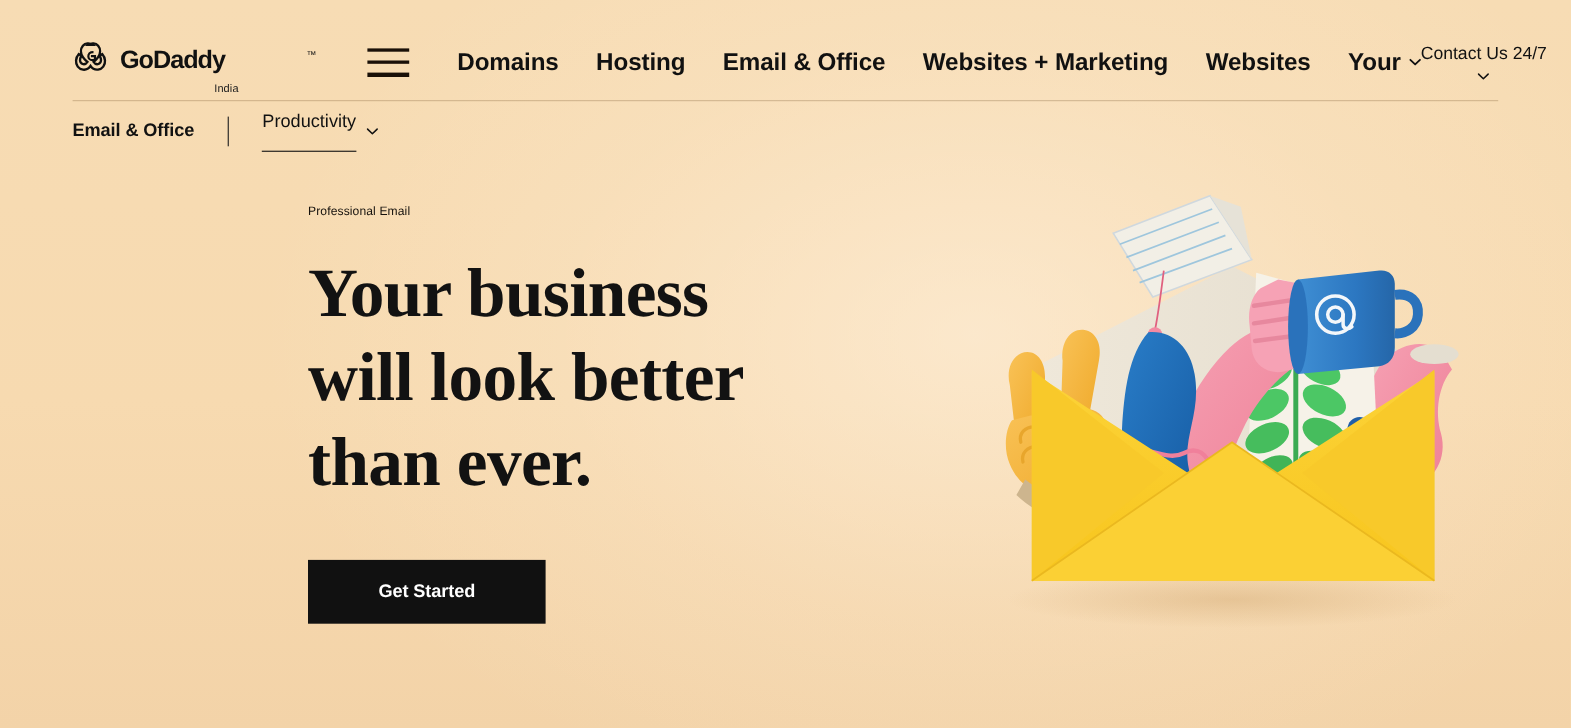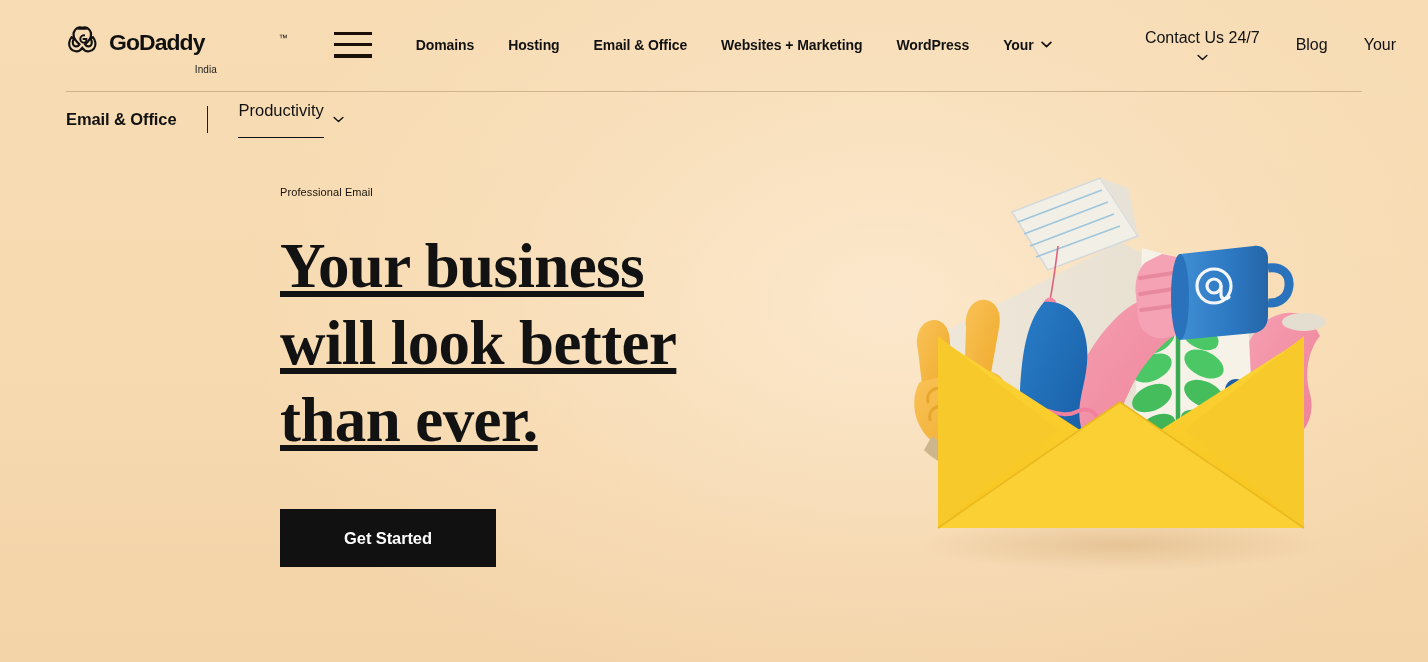--- a/index.html
+++ b/index.html
@@ -13,21 +13,21 @@
     position:relative;
     width:1428px; height:662px;
     background:
       radial-gradient(ellipse 900px 620px at 62% 46%, rgba(255,243,226,0.55) 0%, rgba(255,240,220,0.18) 42%, rgba(247,220,180,0) 72%),
       linear-gradient(180deg,#f7dcb4 0%, #f7dab0 55%, #f3d3a8 100%);
     overflow:hidden;
   }
 
   
   .header {
-    position:absolute; top:4px; left:0; width:1428px; height:91px;
+    position:absolute; top:16px; left:0; width:1428px; height:91px;
     display:flex; align-items:center;
   }
   .header-left { display:flex; align-items:center; padding-left:66px; }
 
   .logo-wrap { position:relative; display:flex; flex-direction:column; align-items:center; }
   .logo-row { display:flex; align-items:center; gap:7px; }
   .logo-mark { width:36px; height:36px; display:block; }
   .logo-word { height:26px; display:block; }
   .logo-tm { font-size:9px; color:#111; margin-left:-4px; margin-top:-10px; }
   .logo-region {
@@ -37,21 +37,21 @@
 
   .hamburger {
     width:38px; height:26px; margin-left:46px; margin-top:-10px;
     display:flex; flex-direction:column; justify-content:space-between;
     cursor:pointer;
   }
   .hamburger span { display:block; height:3.2px; width:100%; background:#1a1008; border-radius:0; }
 
   .mainnav { display:flex; align-items:center; gap:34px; margin-left:44px; margin-top:-10px; }
   .mainnav a {
-    font-size:14px; font-weight:bold; color:#111; text-decoration:none;
+    font-size:22px; font-weight:bold; color:#111; text-decoration:none;
     letter-spacing:-0.1px; white-space:nowrap; display:flex; align-items:center; gap:7px;
   }
 
   .header-right {
     margin-left:auto; display:flex; align-items:center; gap:36px;
     padding-right:32px; margin-top:-10px;
   }
   .header-right a {
     font-size:16px; font-weight:400; color:#111; text-decoration:none;
     white-space:nowrap; display:flex; align-items:center; gap:7px;flex-direction:column;
@@ -81,21 +81,20 @@
   .eyebrow { font-size:11px; color:#16120d; letter-spacing:.1px; }
   .headline {
     margin-top:30px;
     font-family:"Liberation Serif", serif;
     font-weight:bold;
     font-size:63px;
     line-height:77px;
     letter-spacing:-0.6px;
     color:#121212;
     width:470px;
-    text-decoration:underline;
   }
   .subcopy {
     margin-top:43px;
     font-size:16.5px; line-height:27px; color:#191510; width:470px;
   }
   .cta {
     margin-top:50px;
     display:inline-flex; align-items:center; justify-content:center;
     width:216px; height:58px;
     background:#111111; color:#ffffff;
@@ -142,21 +141,21 @@
         <a href="#">
           <span>Hosting</span>
         </a>
         <a href="#">
           <span>Email &amp; Office</span>
         </a>
         <a href="#">
           <span>Websites + Marketing</span>
         </a>
         <a href="#">
-          <span>WordPress</span>
+          <span>Websites</span>
         </a>
         <a href="#">
           <span>Your</span>
           <svg class="chev" viewBox="0 0 12 8" aria-hidden="true">
             <path d="M1 1.6 L6 6.4 L11 1.6" fill="none" stroke="#111" stroke-width="1.9" stroke-linecap="round" stroke-linejoin="round"></path>
           </svg>
         </a>
       </nav>
     </div>
 

